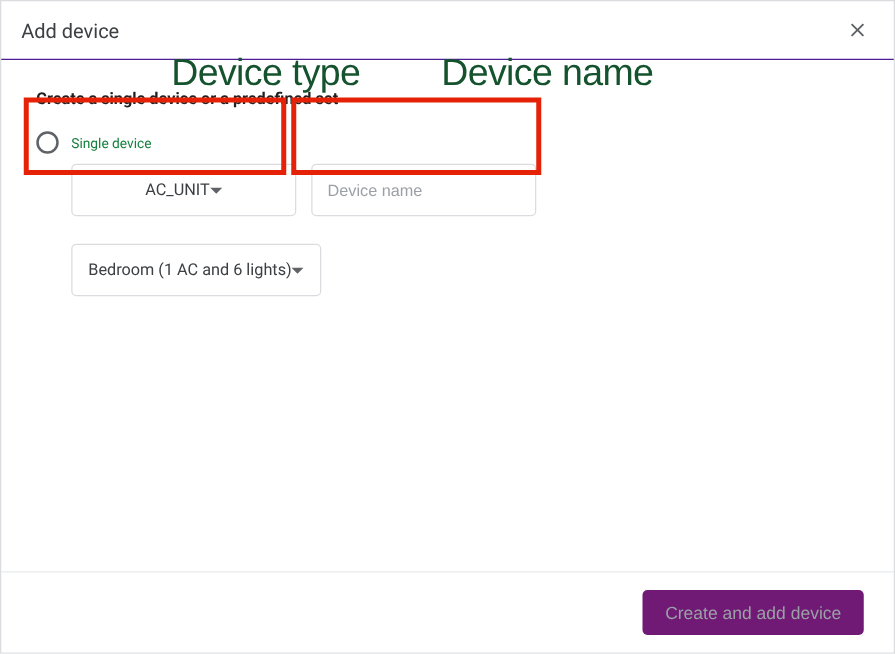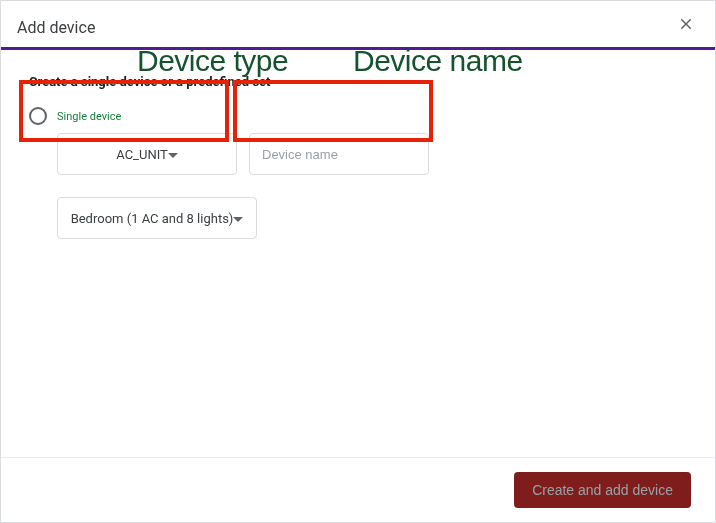--- a/index.html
+++ b/index.html
@@ -14,24 +14,24 @@
   .dialog {
     border: 1px solid #dadce0;
     width: 716px;
     height: 523px;
     display: flex;
     flex-direction: column;
     position: relative;
   }
   .header {
     display: flex;
-    align-items: flex-end;
+    align-items: center;
     justify-content: space-between;
     padding: 10px 16px;
-    border-bottom: 3px solid #4c1d95;
+    border-bottom: 1px solid #4c1d95;
   }
   .header-title {
     font-size: 16px;
     color: #3c4043;
   }
   .close-btn {
     background: none;
     border: none;
     cursor: pointer;
     padding: 4px;
@@ -104,21 +104,21 @@
   }
   .text-input::placeholder { color: #9aa0a6; }
   .option-controls.predefined .select-box { width: 200px; }
   .footer {
     border-top: 1px solid #e8eaed;
     padding: 14px 24px;
     display: flex;
     justify-content: flex-end;
   }
   .cta {
-    background: #7f1d1d;
+    background: #701a75;
     color: #9aa0a6;
     border: none;
     border-radius: 4px;
     font-size: 14px;
     padding: 10px 18px;
     cursor: default;
   }
   
   .annot-box {
     position: absolute;
@@ -164,21 +164,21 @@
                 <path d="M0 0l5 5 5-5z"></path>
               </svg></span>
         </div>
         <input class="text-input" type="text" placeholder="Device name" style="">
       </div>
     </div>
 
     <div class="radio-group">
       <div class="option-controls predefined">
         <div class="select-box">
-          <span class="value">Bedroom (1 AC and 8 lights)</span>
+          <span class="value">Bedroom (1 AC and 6 lights)</span>
           <span class="caret"><svg viewBox="0 0 10 6">
                 <path d="M0 0l5 5 5-5z"></path>
               </svg></span>
         </div>
       </div>
     </div>
 
     <div class="annot-label" style="left:136px; top:-6px;">Device type</div>
     <div class="annot-label" style="left:352px; top:-6px;">Device name</div>
     <div class="annot-box" style="left:18px; top:30px; width:210px; height:62px;"></div>

